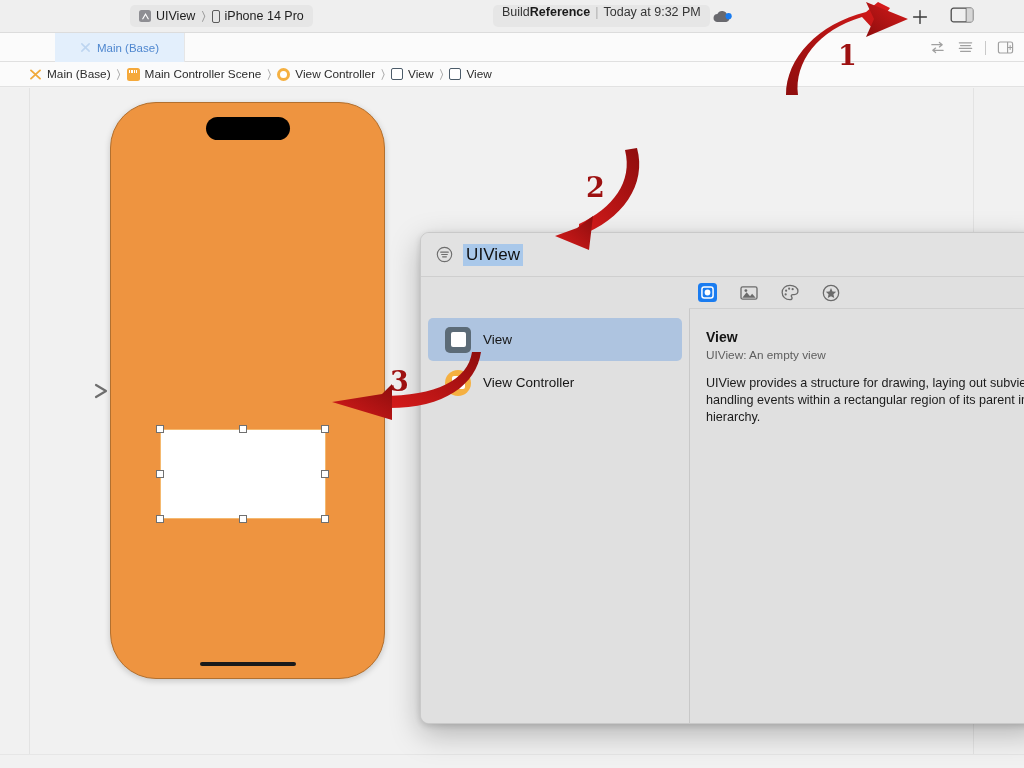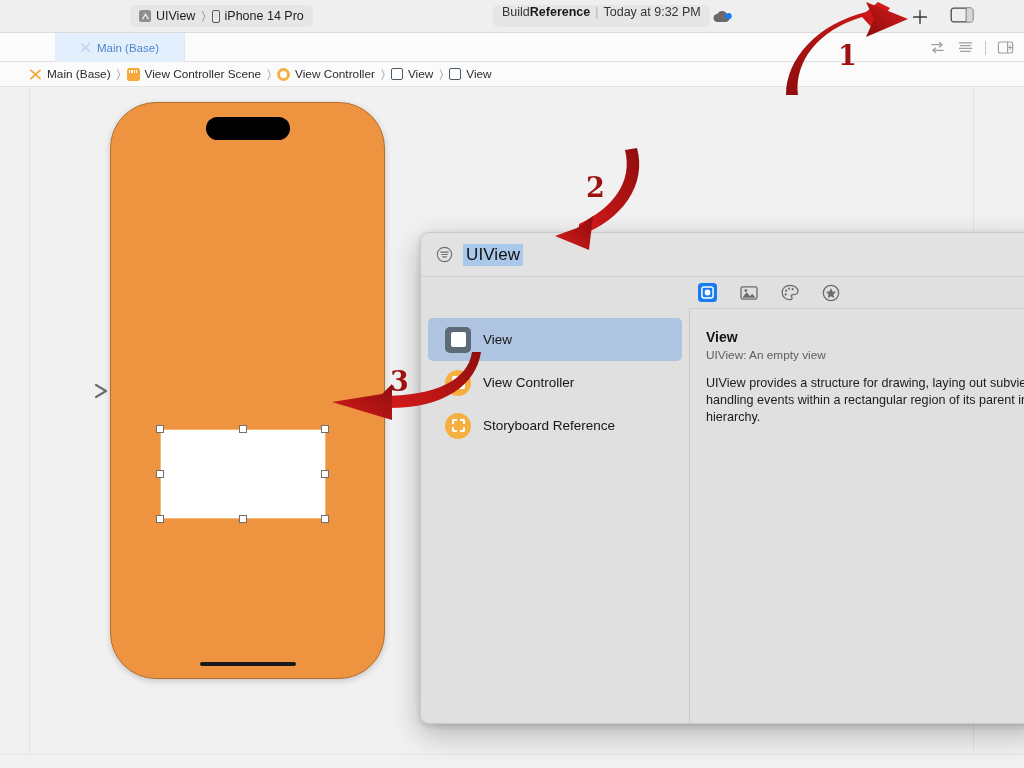--- a/index.html
+++ b/index.html
@@ -284,21 +284,21 @@
         </svg>
       </span>
       <span>Main (Base)</span>
     </span>
     <span class="bc-sep">〉</span>
 
     <span class="bc-item">
       <span class="ic-scene">
           <i></i>
         </span>
-      <span>View Controller Scene</span>
+      <span>Main Controller Scene</span>
     </span>
     <span class="bc-sep">〉</span>
 
     <span class="bc-item">
       <span class="ic-vc"></span>
       <span>View Controller</span>
     </span>
     <span class="bc-sep">〉</span>
 
     <span class="bc-item">
@@ -399,26 +399,20 @@
               <i></i>
             </span>
           <span>View</span>
         </div>
         <div class="lib-row">
           <span class="ic-lib-vc">
               <i></i>
             </span>
           <span>View Controller</span>
         </div>
-        <div class="lib-row">
-          <span class="ic-lib-sb">
-              <i></i>
-            </span>
-          <span>Storyboard Reference</span>
-        </div>
       </div>
 
       <div class="lib-split"></div>
 
       <div class="lib-detail">
         <div class="det-title">View</div>
         <div class="det-sub">UIView: An empty view</div>
         <div class="det-desc">UIView provides a structure for drawing, laying out subviews, and handling events within a rectangular region of its parent in the view hierarchy.</div>
       </div>
     </div>

